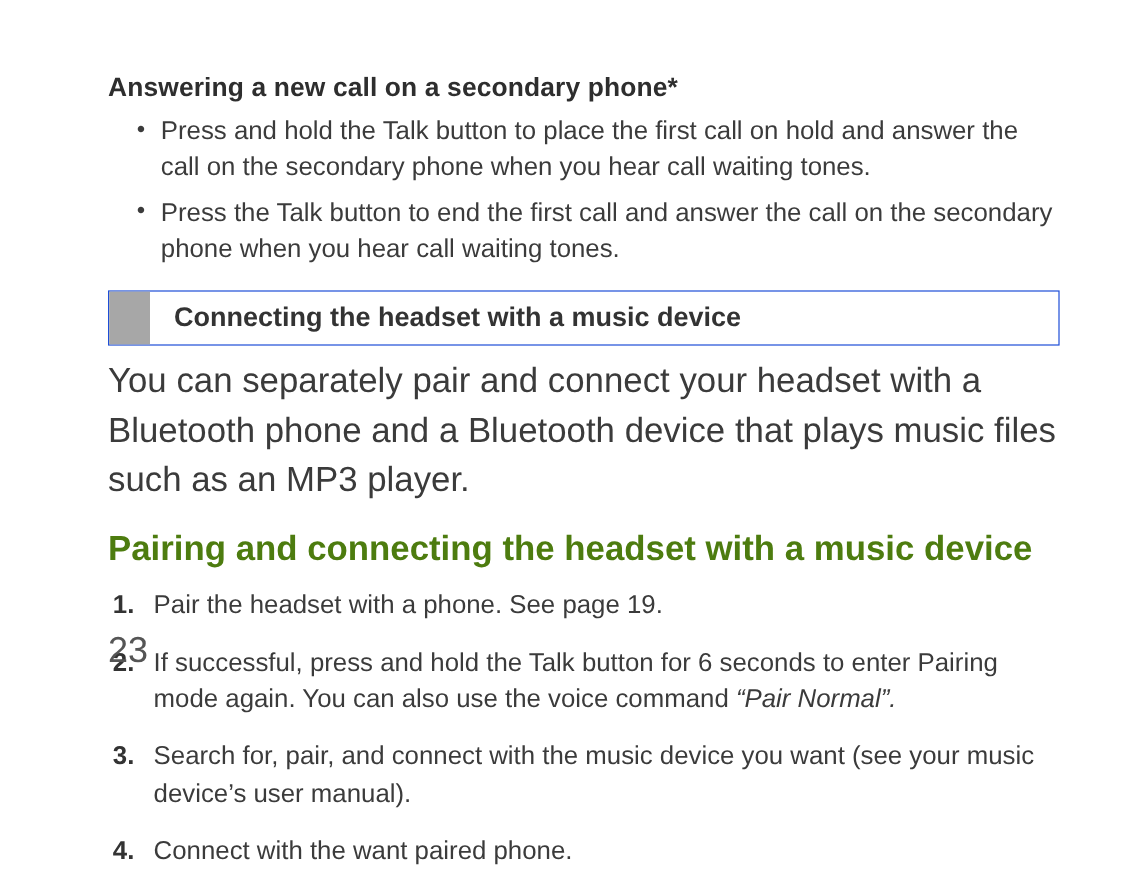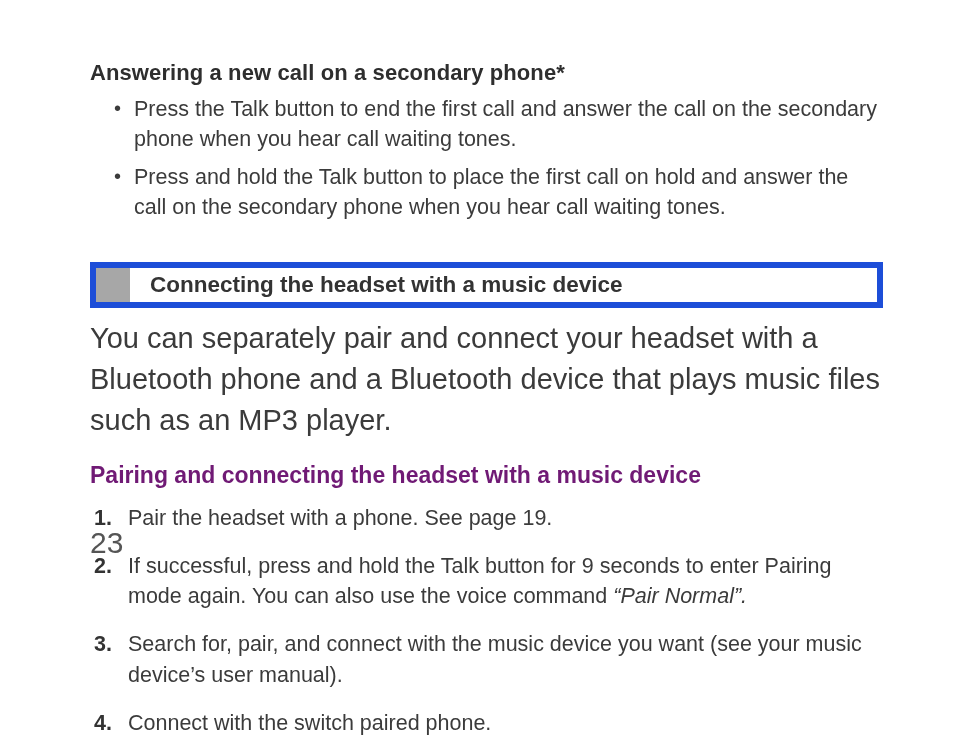--- a/index.html
+++ b/index.html
@@ -44,22 +44,22 @@
   }
   ul.bullets li::before {
     content: "•";
     position: absolute;
     left: -4px;
     top: 0;
     font-size: 20px;
     color: #3b3b3b;
   }
   .section-bar {
-    margin: 40px 0 10px 0;
-    border: 6px solid #1d4ed8;
+    margin: 20px 0 10px 0;
+    border: 1px solid #1d4ed8;
     display: flex;
     align-items: stretch;
     height: 46px;
     box-sizing: border-box;
     background: #ffffff;
   }
   .section-bar .sq {
     width: 34px;
     background: #a7a7a7;
   }
@@ -72,23 +72,23 @@
     font-weight: bold;
     color: #333333;
   }
   .body-para {
     font-size: 29px;
     line-height: 1.4;
     margin: 8px 0 16px 0;
     color: #3b3b3b;
   }
   .subheading {
-    font-size: 23px;
+    font-size: 29px;
     font-weight: bold;
-    color: #701a75;
+    color: #4d7c0f;
     margin: 22px 0 14px 0;
   }
   ol.steps {
     list-style: none;
     margin: 0;
     padding: 0;
     counter-reset: step;
   }
   ol.steps li {
     font-size: 21.5px;
@@ -123,54 +123,54 @@
 <body>
 
 <div class="page">
 
   <div class="heading1">
     <span>Answering a new call on a secondary phone</span><span class="asterisk">*</span>
   </div>
 
   <ul class="bullets">
     <li>
-      <span>Press the Talk button to end the first call and answer the call on the secondary phone when you hear call waiting tones.</span>
+      <span>Press and hold the Talk button to place the first call on hold and answer the call on the secondary phone when you hear call waiting tones.</span>
     </li>
     <li>
-      <span>Press and hold the Talk button to place the first call on hold and answer the call on the secondary phone when you hear call waiting tones.</span>
+      <span>Press the Talk button to end the first call and answer the call on the secondary phone when you hear call waiting tones.</span>
     </li>
   </ul>
 
   <div class="section-bar">
     <div class="sq"></div>
     <div class="label">Connecting the headset with a music device</div>
   </div>
 
   <p class="body-para">You can separately pair and connect your headset with a Bluetooth phone and a Bluetooth device that plays music files such as an MP3 player.</p>
 
   <div class="subheading">Pairing and connecting the headset with a music device</div>
 
   <ol class="steps">
     <li>
       <span class="step-text">
         <span>Pair the headset with a phone. See page 19.</span><em></em><span></span>
       </span>
     </li>
     <li>
       <span class="step-text">
-        <span>If successful, press and hold the Talk button for 9 seconds to enter Pairing mode again. You can also use the voice command </span><em>“Pair Normal”.</em><span></span>
+        <span>If successful, press and hold the Talk button for 6 seconds to enter Pairing mode again. You can also use the voice command </span><em>“Pair Normal”.</em><span></span>
       </span>
     </li>
     <li>
       <span class="step-text">
         <span>Search for, pair, and connect with the music device you want (see your music device’s user manual).</span><em></em><span></span>
       </span>
     </li>
     <li>
       <span class="step-text">
-        <span>Connect with the switch paired phone.</span><em></em><span></span>
+        <span>Connect with the want paired phone.</span><em></em><span></span>
       </span>
     </li>
   </ol>
 
   <div class="page-number">23</div>
 
 </div>
 
 </body></html>

